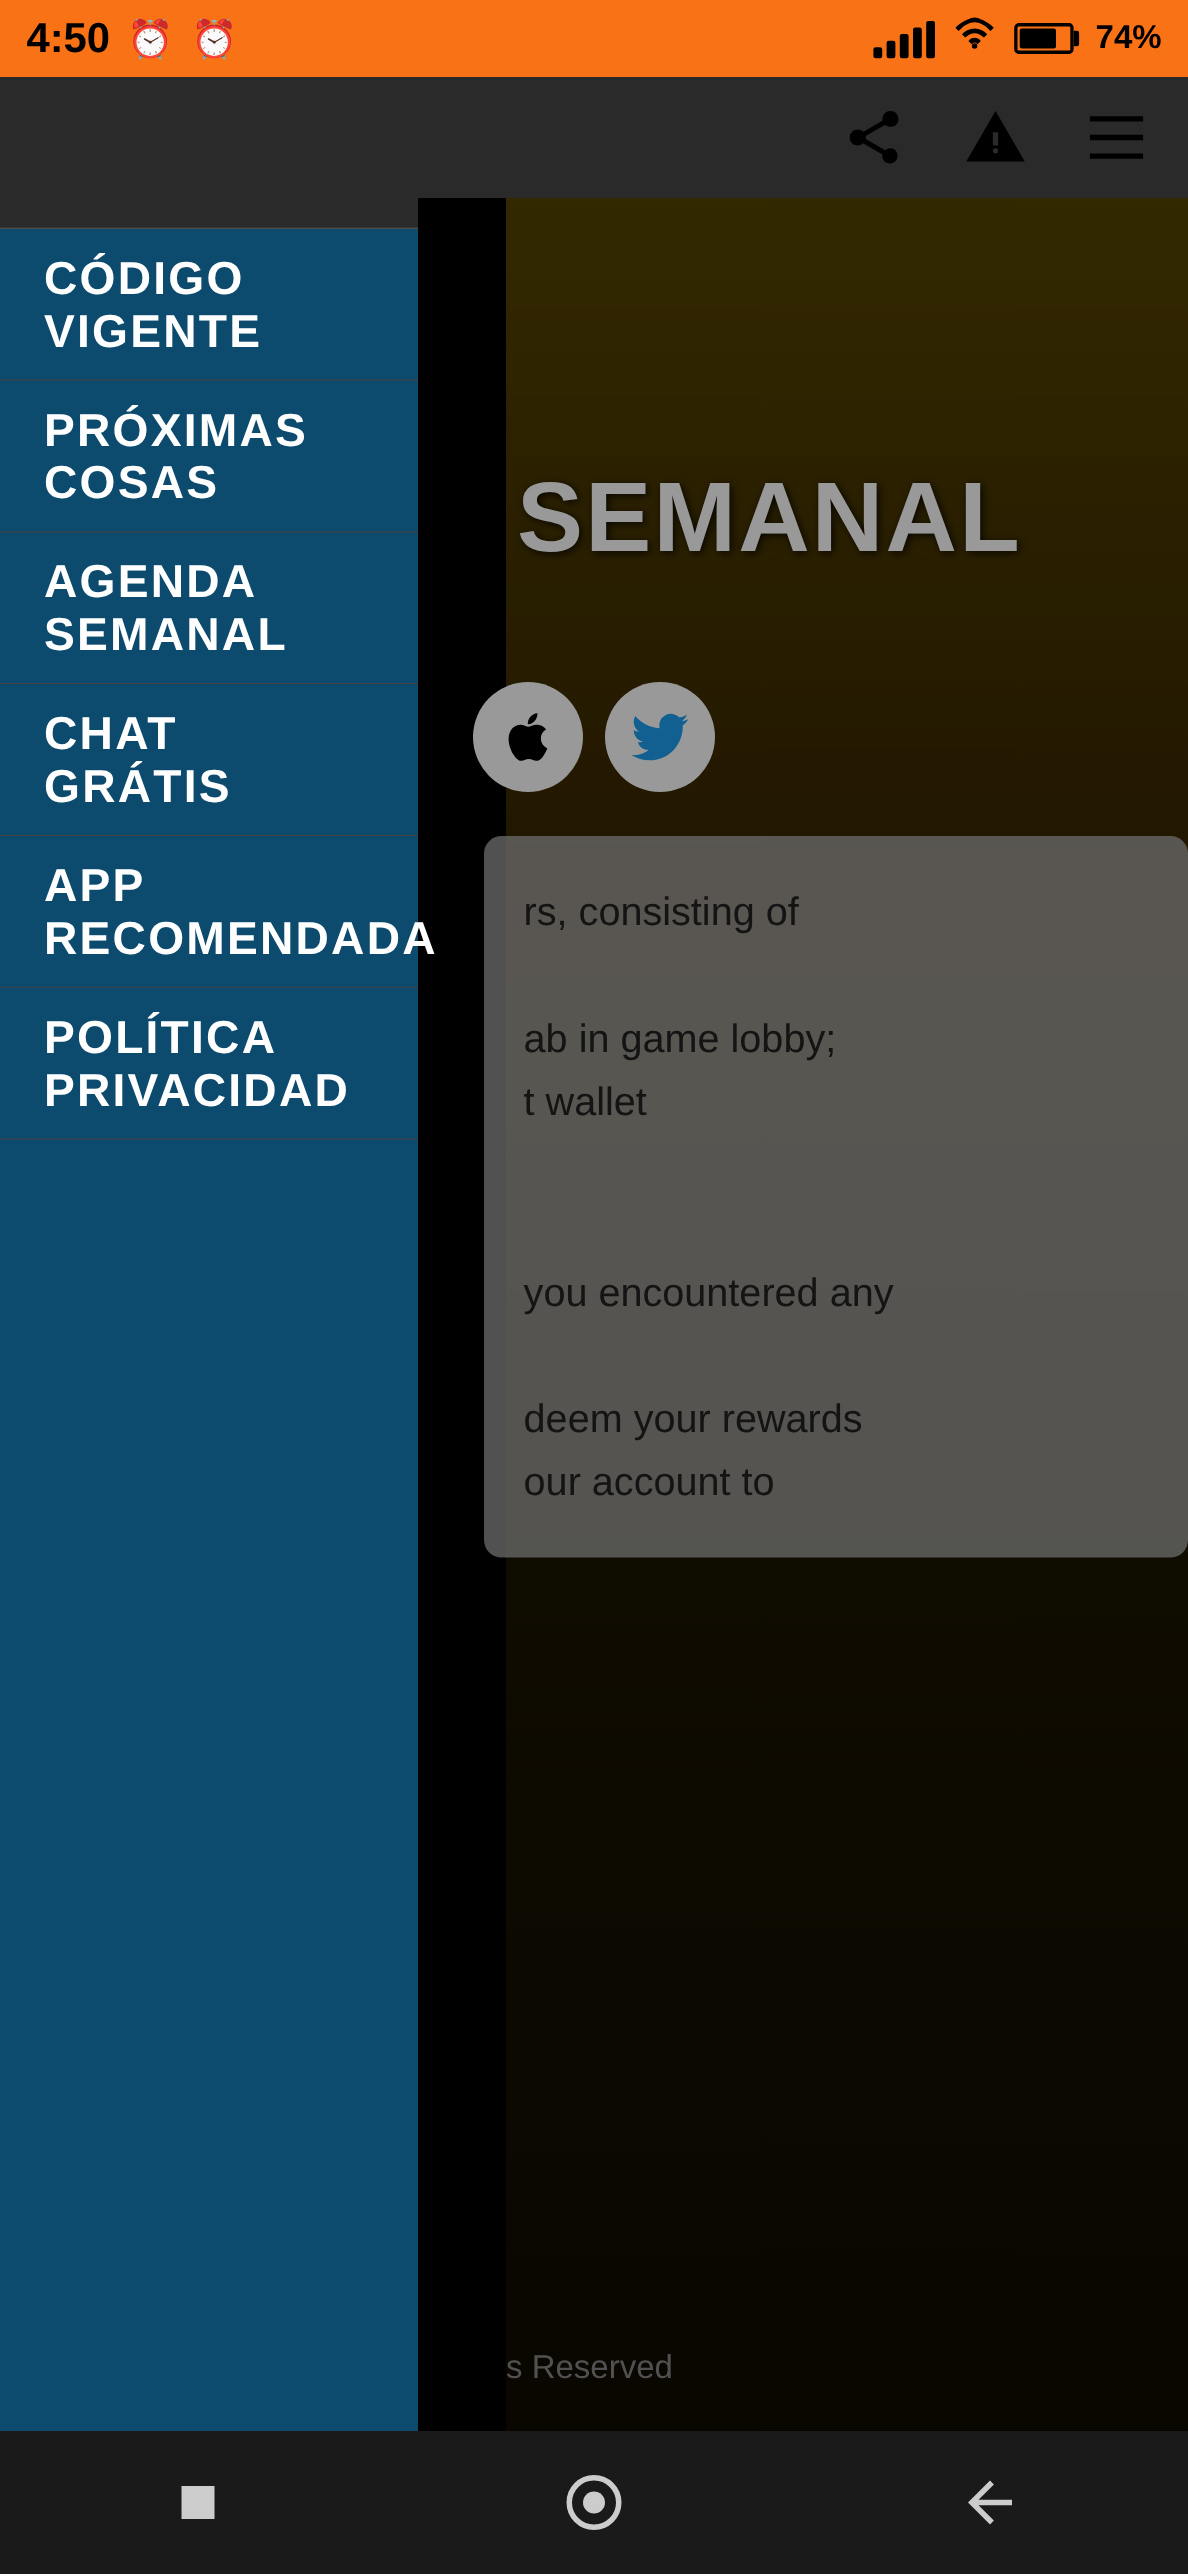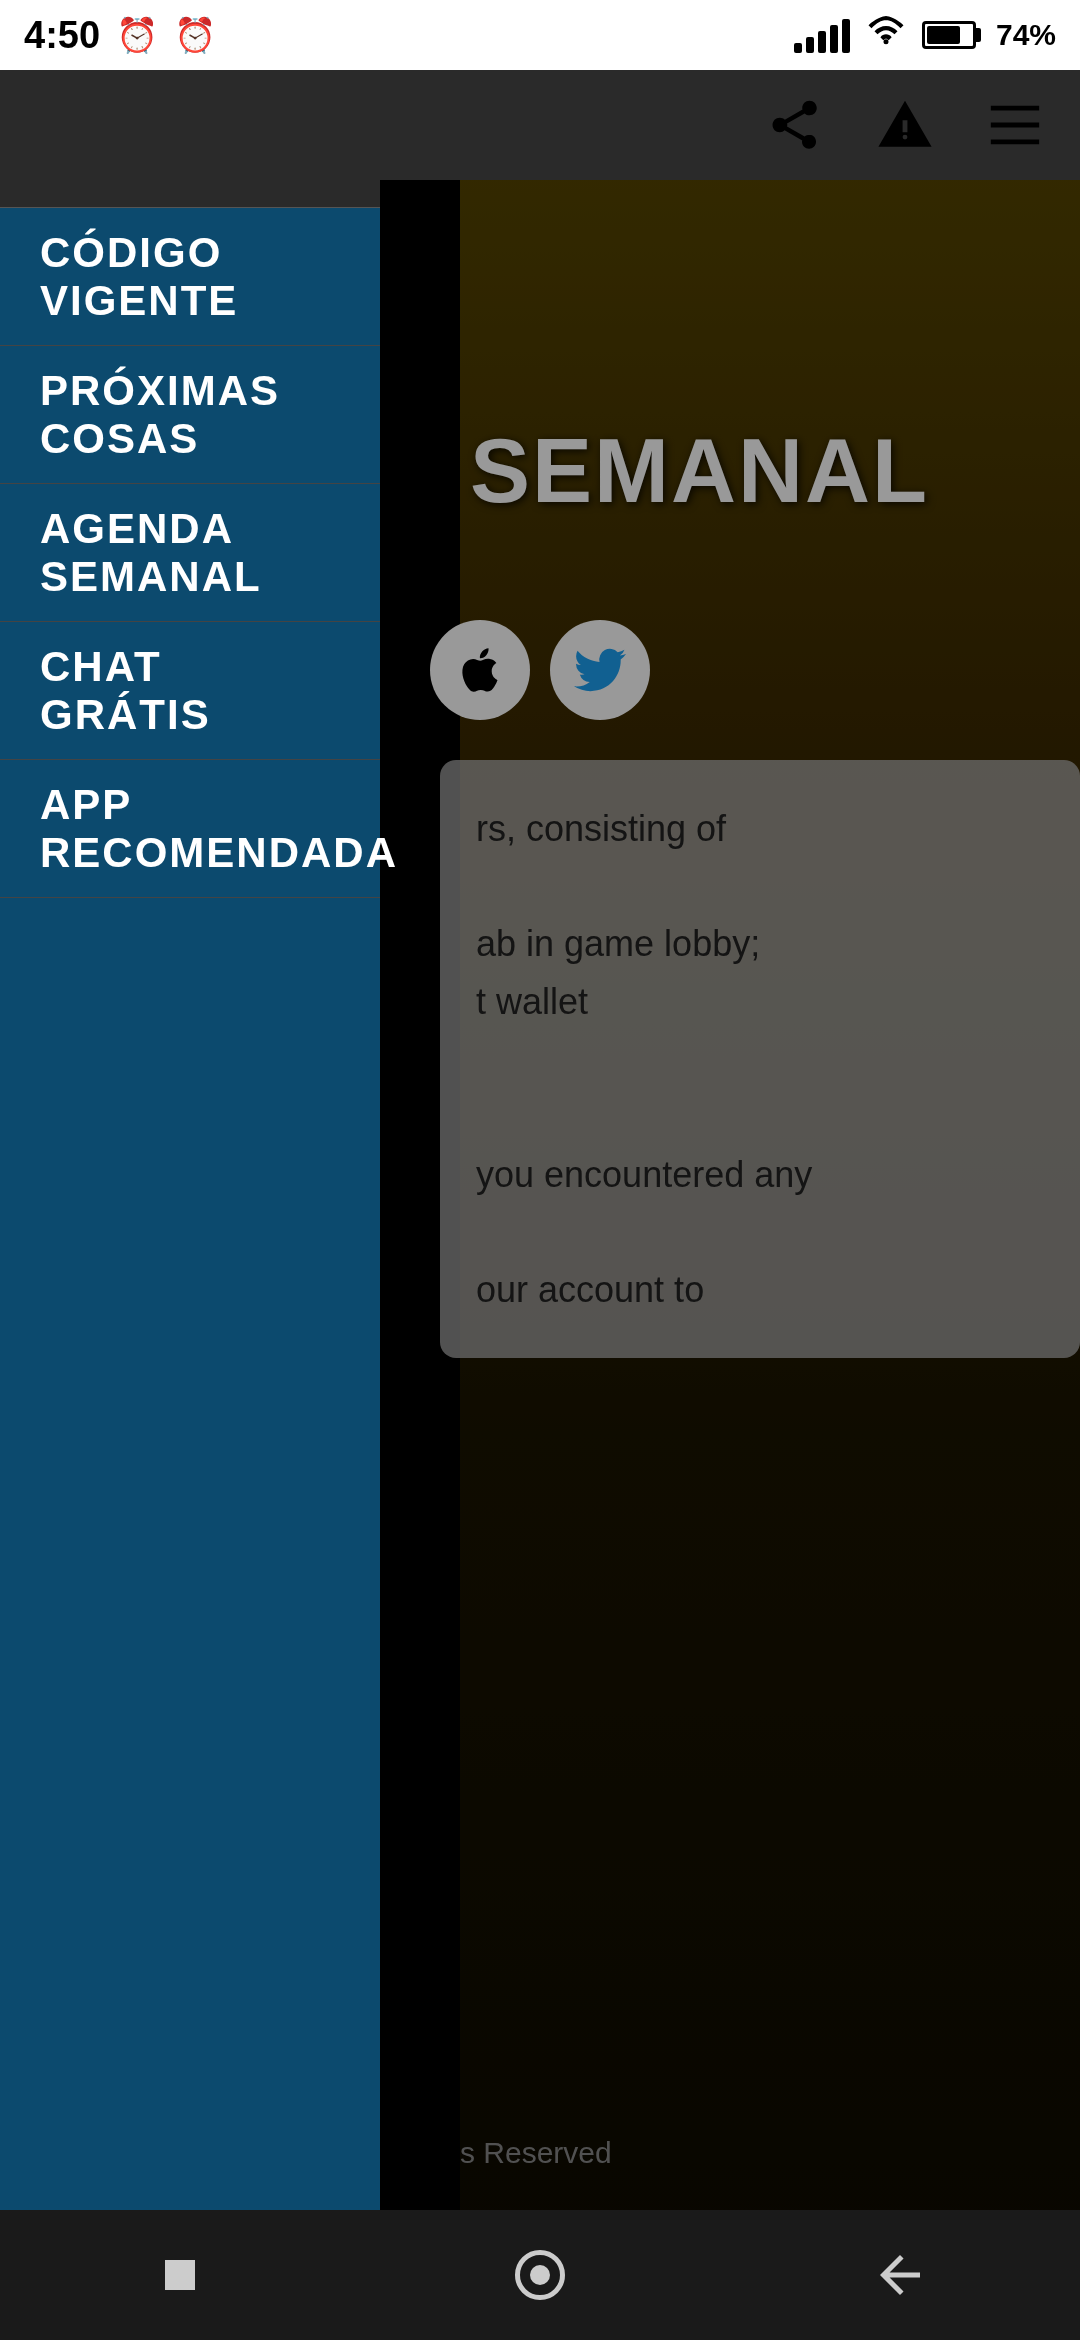--- a/index.html
+++ b/index.html
@@ -14,21 +14,21 @@
       background: #000;
     }
 
     
     .status-bar {
       position: absolute;
       top: 0;
       left: 0;
       width: 1080px;
       height: 70px;
-      background: #ffffff;
+      background: #f97316;
       display: flex;
       align-items: center;
       justify-content: space-between;
       padding: 0 24px;
       z-index: 100;
     }
 
     .status-left {
       display: flex;
       align-items: center;
@@ -366,20 +366,21 @@
 <div class="info-card">
   <div class="info-card-text">
     <div>rs, consisting of</div>
     <br>
     <div>ab in game lobby;</div>
     <div>t wallet</div>
     <br>
     <br>
     <div>you encountered any</div>
     <br>
+    <div>deem your rewards</div>
     <div>our account to</div>
   </div>
 </div>
 
 <div class="footer-text">s Reserved</div>
 
 <div class="drawer-overlay"></div>
 
 <div class="drawer">
 
@@ -394,20 +395,23 @@
   </div>
   <div class="drawer-item">
     <span class="drawer-item-label">AGENDA SEMANAL</span>
   </div>
   <div class="drawer-item">
     <span class="drawer-item-label">CHAT GRÁTIS</span>
   </div>
   <div class="drawer-item">
     <span class="drawer-item-label">APP RECOMENDADA</span>
   </div>
+  <div class="drawer-item">
+    <span class="drawer-item-label">POLÍTICA PRIVACIDAD</span>
+  </div>
 </div>
 
 <div class="bottom-nav">
   <div class="bottom-nav-btn">
     <svg viewBox="0 0 24 24">
       <path d="M6 6h12v12H6z"></path>
     </svg>
   </div>
   <div class="bottom-nav-btn">
     <svg viewBox="0 0 24 24">

